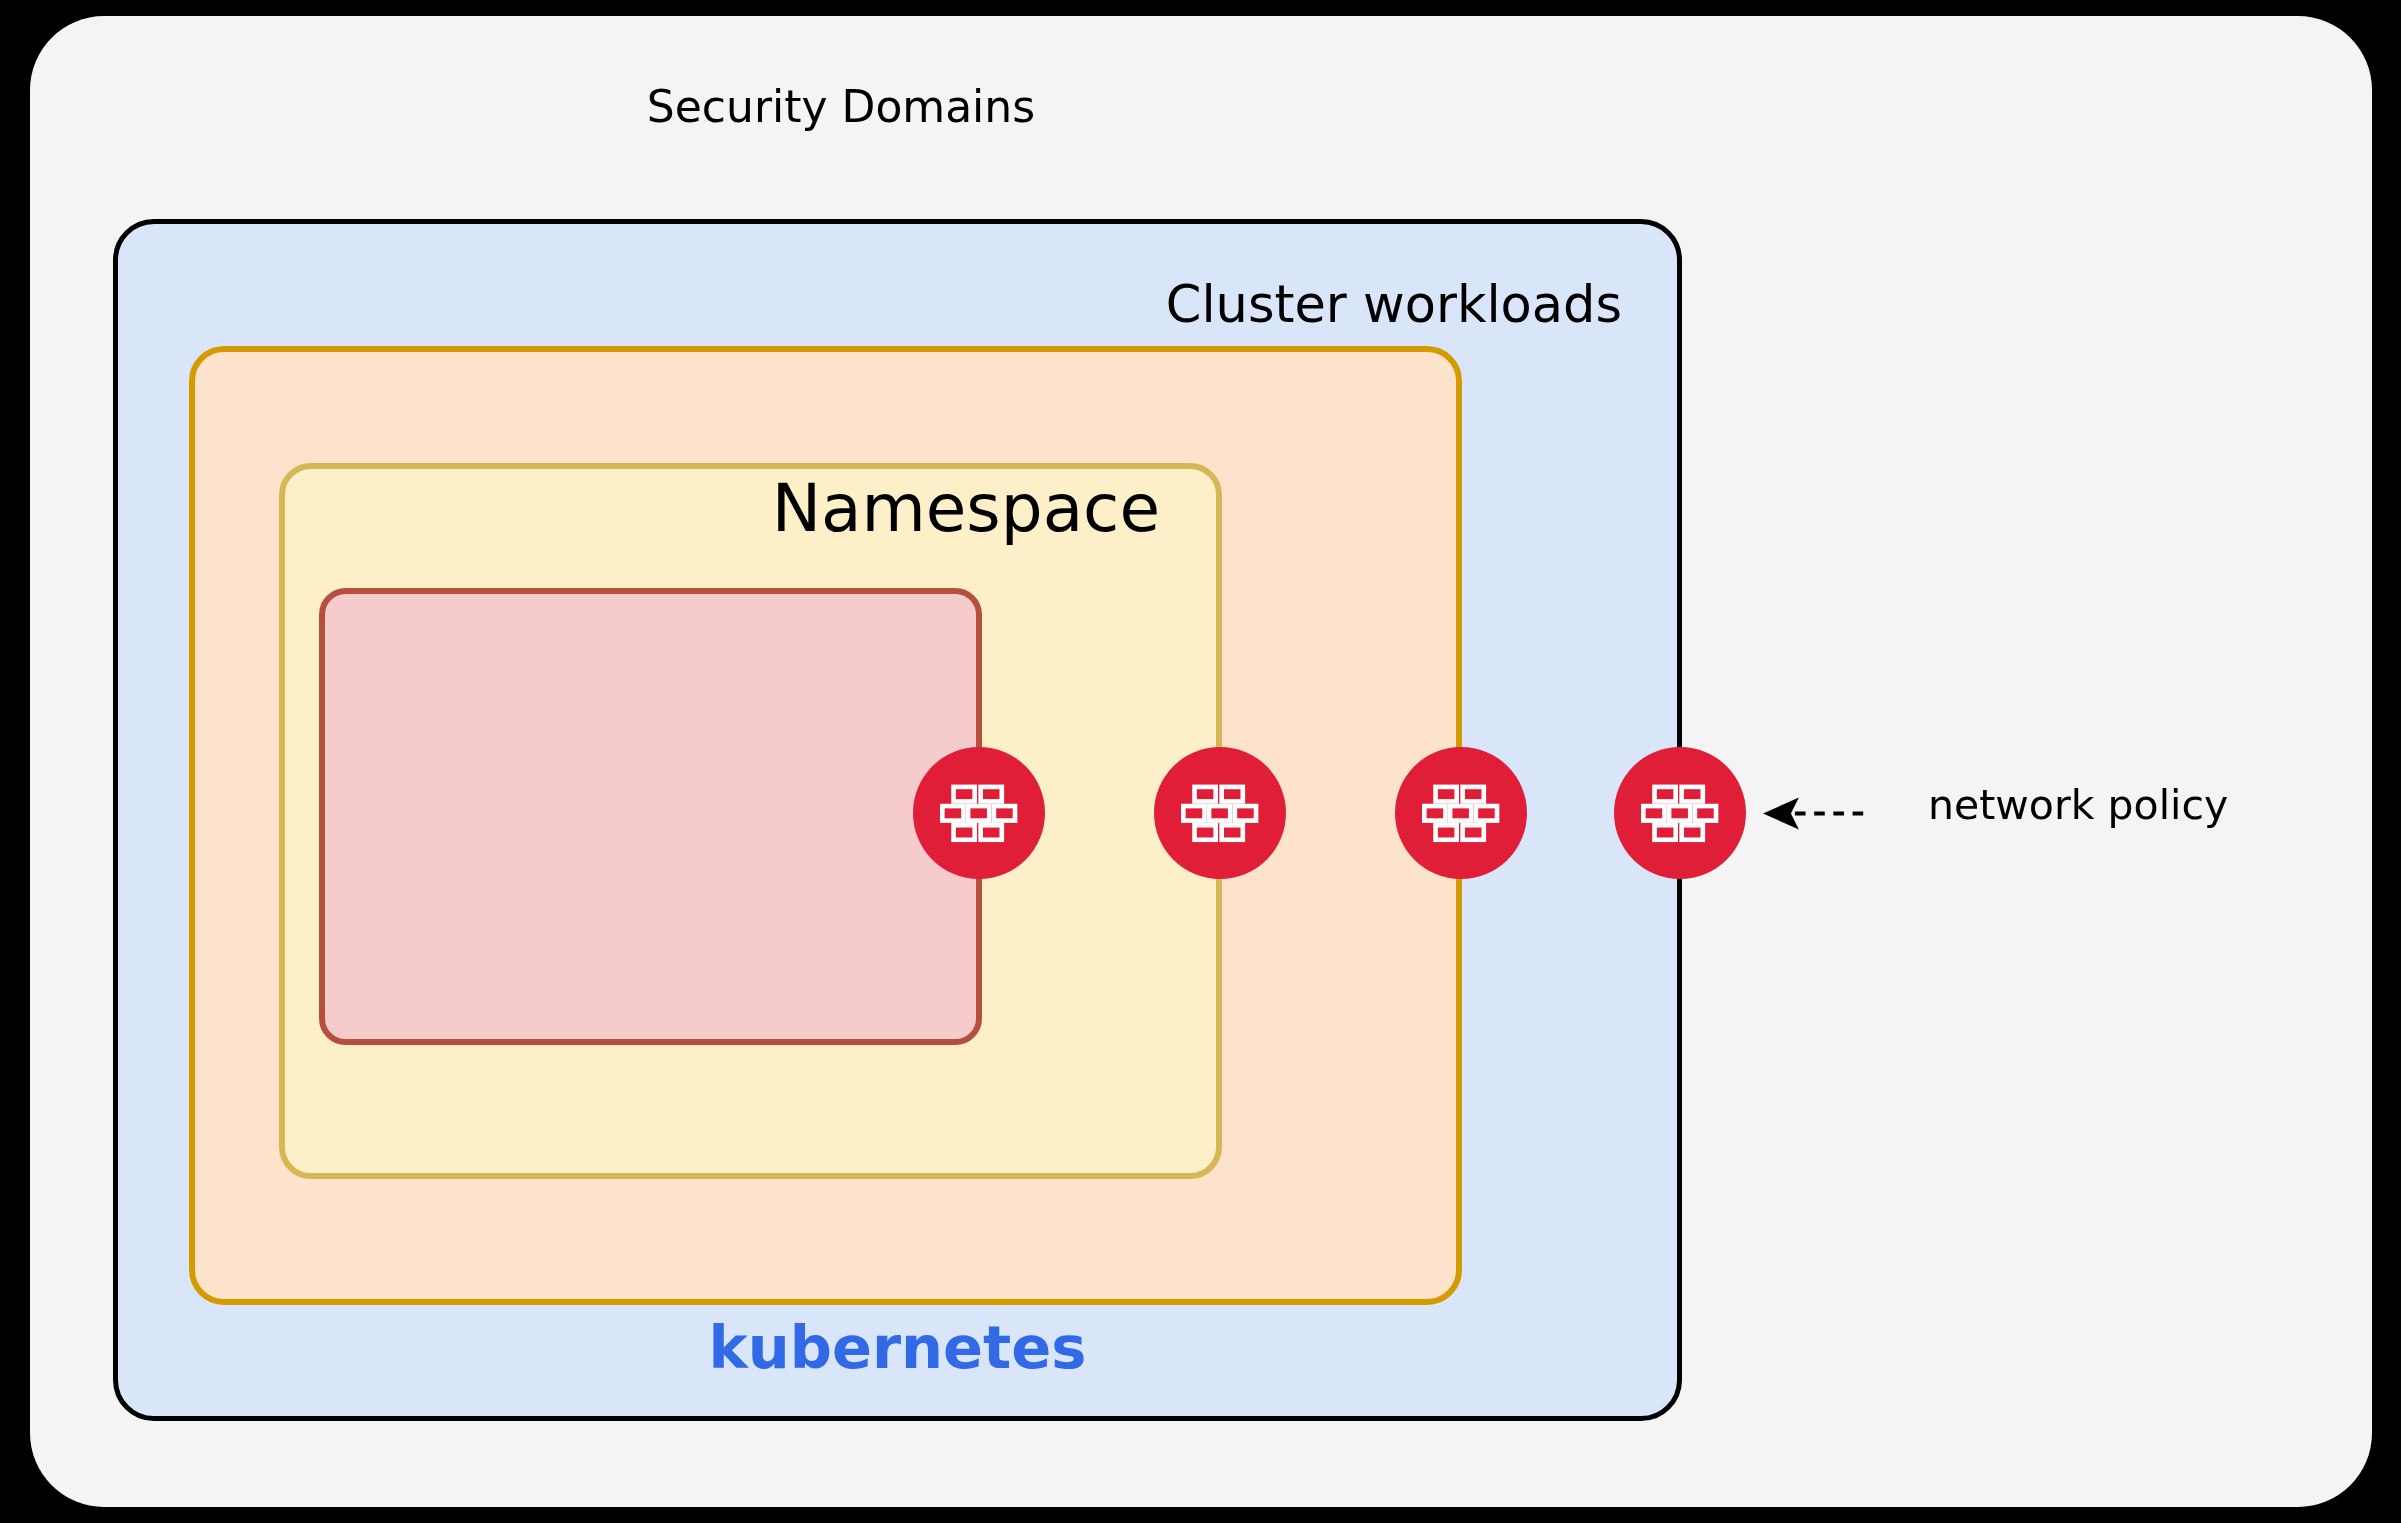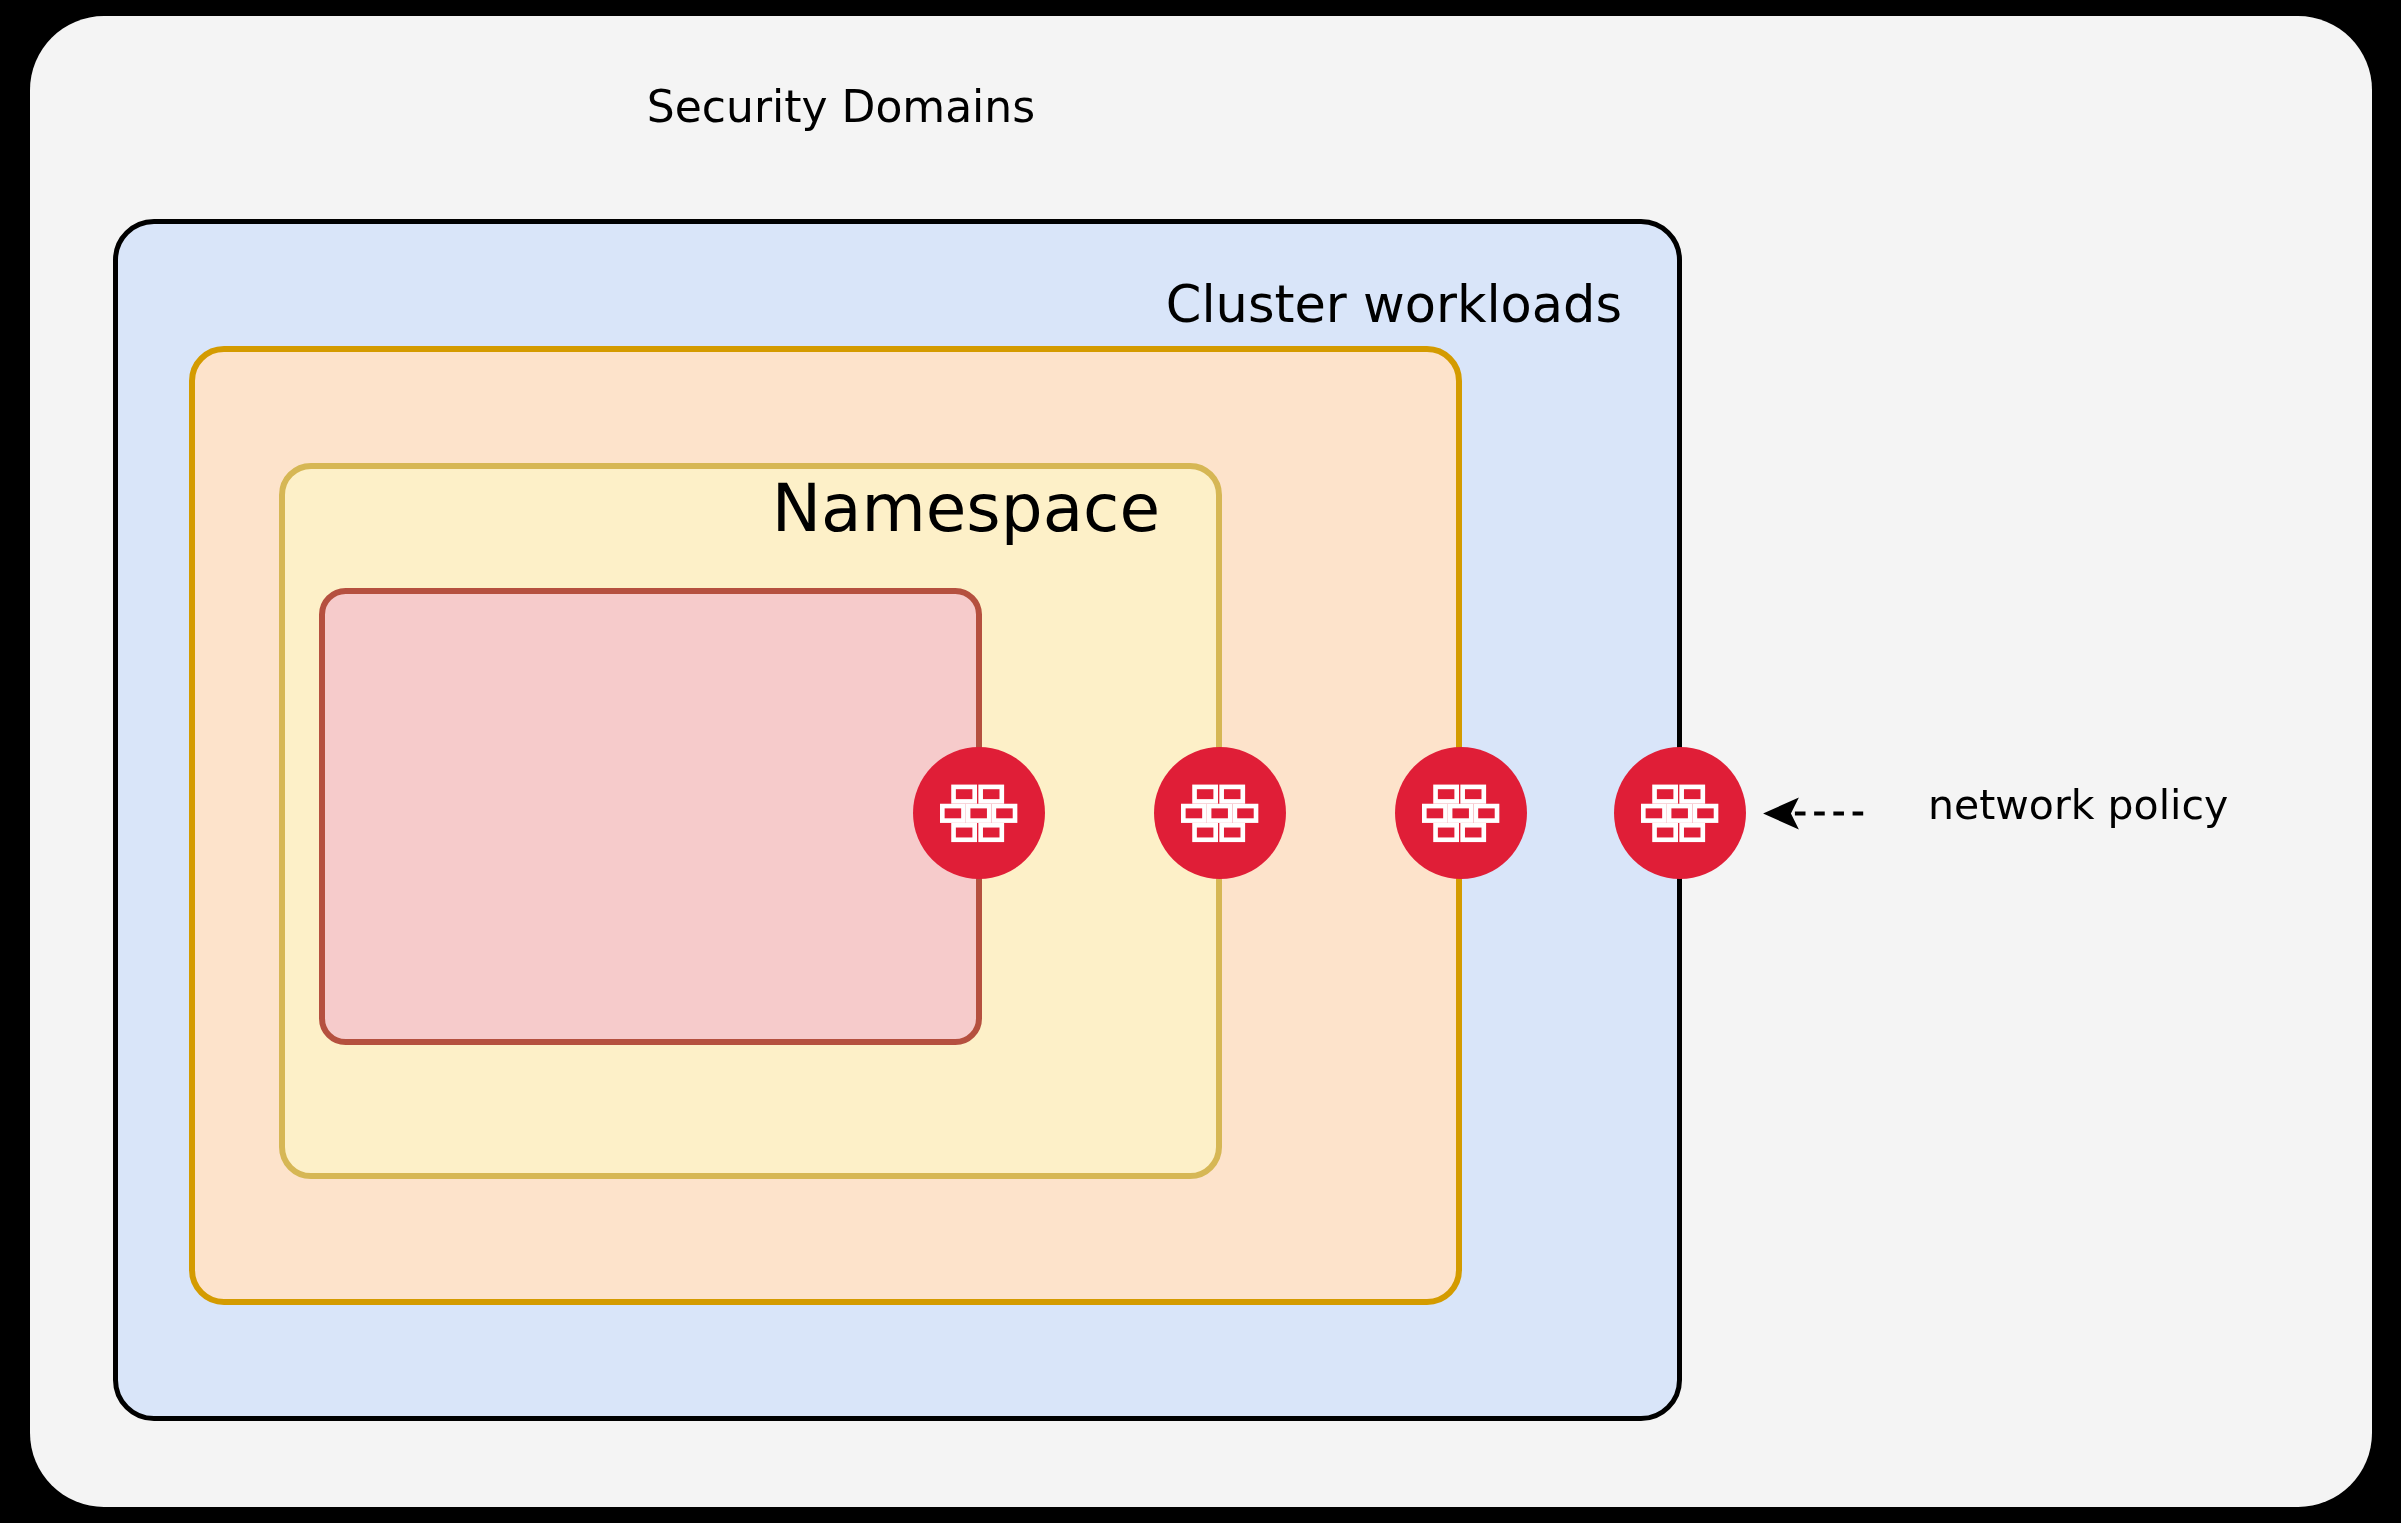--- a/index.html
+++ b/index.html
@@ -186,20 +186,21 @@
   <div class="domain-box" id="box-tenant"></div>
 
 
   <div class="domain-box" id="box-namespace"></div>
 
   <div class="label" id="label-namespace">Namespace</div>
 
   <div class="domain-box" id="box-endpoint-groups"></div>
 
 
+  <div class="label" id="label-kubernetes">kubernetes</div>
 
   <div class="firewall-icon" id="fw-1">
     <svg width="78" height="60" viewBox="0 0 118 90">
       <g fill="none" stroke="#ffffff" stroke-width="7">
         <rect x="20.5" y="5.5" width="32" height="22"></rect>
         <rect x="61.5" y="5.5" width="32" height="22"></rect>
         <rect x="3.5" y="34.5" width="32" height="22"></rect>
         <rect x="42.5" y="34.5" width="32" height="22"></rect>
         <rect x="81.5" y="34.5" width="32" height="22"></rect>
         <rect x="20.5" y="63.5" width="32" height="22"></rect>

